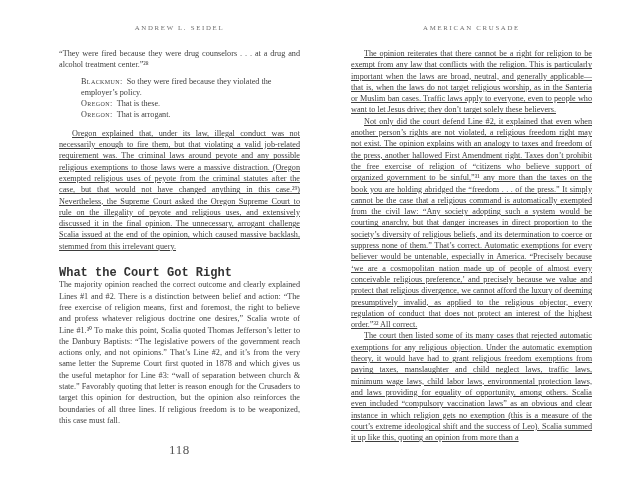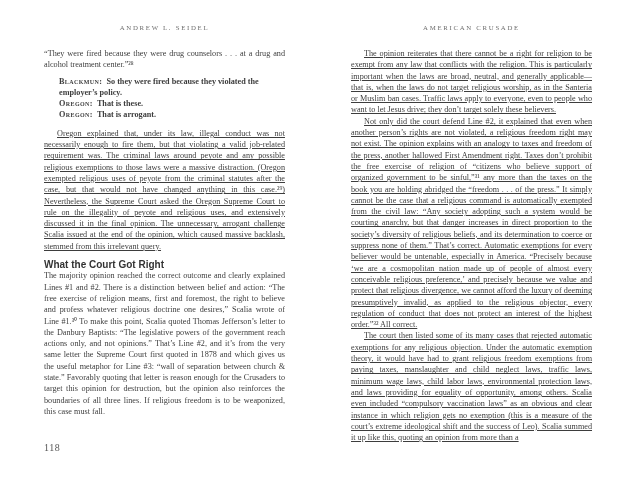--- a/index.html
+++ b/index.html
@@ -13,21 +13,21 @@
     position: relative;
     overflow: hidden;
     font-family: "Liberation Serif", serif;
   }
   .page {
     position: absolute;
     top: 20px;
     width: 241px;
     height: 445px;
   }
-  .page-left  { left: 44px; }
+  .page-left  { left: 59px; }
   .page-right { left: 351px; }
 
   .running-header {
     text-align: center;
     font-family: "Liberation Serif", serif;
     font-size: 6.8px;
     letter-spacing: 1.7px;
     color: #6e6e6e;
     padding-top: 4px;
     height: 10px;
@@ -41,49 +41,49 @@
     color: #3d3d3d;
     text-align: justify;
     hyphens: auto;
     -webkit-hyphens: auto;
   }
   .body-text p { margin: 0; }
   p.indent { text-indent: 13px; text-decoration: underline; }
   p.noindent { text-indent: 0; }
 
   .dialogue {
-    margin: 5px 0 7px 15px;
-    font-weight: bold;
+    margin: 5px 0 7px 22px;
   }
   .dialogue .dialogue-line {
     text-align: left;
     text-indent: 0;
   }
   .speaker {
     font-variant: small-caps;
     letter-spacing: 0.4px;
     margin-right: 4px;
   }
 
   .section-heading {
-    font-family: Liberation Sans, sans-serif;
+    font-family: Liberation Mono, monospace;
     font-weight: bold;
-    font-size: 10px;
+    font-size: 12px;
     line-height: 11.3px;
     color: #333333;
-    margin: 7px 0 0 0;
+    margin: 16px 0 0 0;
     text-align: left;
   }
 
   .page-number {
     position: absolute;
     left: 0;
     right: 0;
     top: 422px;
-    font-size: 10px;
+    text-align: center;
+    font-size: 13px;
     letter-spacing: 0.6px;
     color: #555555;
   }
 </style>
 </head>
 <body>
 
 <section class="page page-left">
   <header class="running-header">ANDREW L. SEIDEL</header>
 

